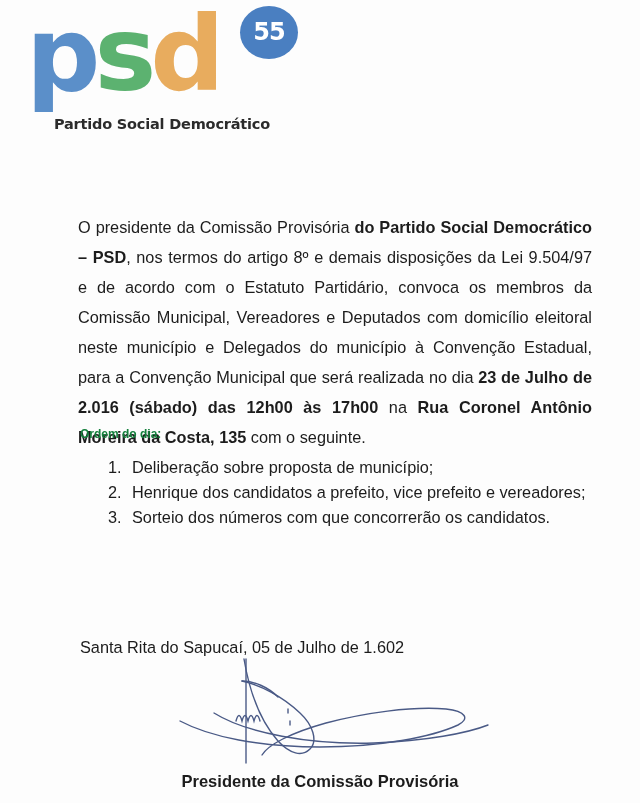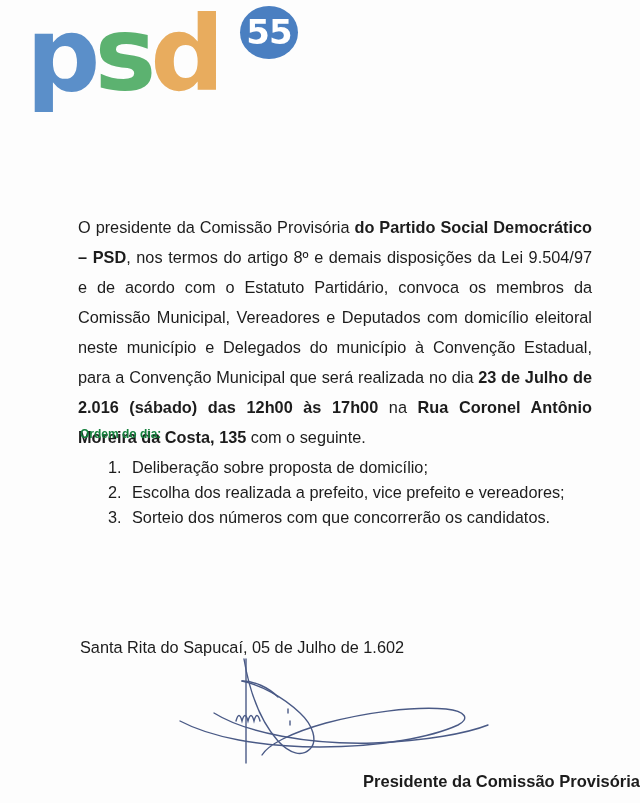--- a/index.html
+++ b/index.html
@@ -55,21 +55,21 @@
   .badge-55 {
     position: absolute;
     left: 222px;
     top: 4px;
     width: 58px;
     height: 53px;
     border-radius: 50%;
     background: #4a7fc1;
     color: #ffffff;
     font-family: "DejaVu Sans", sans-serif;
-    font-size: 34px;
+    font-size: 24px;
     font-weight: bold;
     letter-spacing: -1px;
     display: flex;
     align-items: center;
     justify-content: center;
     box-sizing: border-box;
     padding-bottom: 2px;
   }
 
   .logo-subtitle {
@@ -156,44 +156,45 @@
     text-align: center;
     font-size: 16.5px;
     font-weight: bold;
     color: #1c1c1c;
   }
   .signer-role {
     position: absolute;
     left: 0;
     top: 772px;
     width: 640px;
-    text-align: right;
+    text-align: center;
     font-size: 16.5px;
     font-weight: bold;
     color: #1c1c1c;
   }
 </style>
 </head>
 <body>
 
 <div class="page">
 
   <div class="logo-block">
     <div class="logo-mark">
       <div class="logo-letters"><span class="l-p">p</span><span class="l-s">s</span><span class="l-d">d</span></div>
       <div class="badge-55">55</div>
     </div>
+    <div class="logo-subtitle">Partido Social Democrático</div>
   </div>
 
   <div class="body-text"><span>O presidente da Comissão Provisória </span><b>do Partido Social Democrático – PSD</b><span>, nos termos do artigo 8º e demais disposições da Lei 9.504/97 e de acordo  com o Estatuto Partidário, convoca os membros da Comissão Municipal, Vereadores e Deputados com domicílio eleitoral neste município e Delegados do município à Convenção Estadual, para a Convenção Municipal que será realizada no dia </span><b>23 de Julho de 2.016 (sábado) das 12h00 às 17h00</b><span> na </span><b>Rua Coronel Antônio Moreira da Costa, 135</b><span> com o seguinte.</span></div>
 
   <div class="section-heading">Ordem do dia:</div>
   <ol class="agenda-list">
-    <li>Deliberação sobre proposta de domicílio;</li>
-    <li>Escolha dos realizada a prefeito, vice prefeito e vereadores;</li>
+    <li>Deliberação sobre proposta de município;</li>
+    <li>Henrique dos candidatos a prefeito, vice prefeito e vereadores;</li>
     <li>Sorteio dos números com que concorrerão os candidatos.</li>
   </ol>
 
   <div class="place-date">Santa Rita do Sapucaí, 05 de Julho de 1.602</div>
 
   <div class="signature-area">
     <svg viewBox="0 0 360 110" xmlns="http://www.w3.org/2000/svg" aria-hidden="true">
       <g fill="none" stroke="#4a5a86" stroke-width="1.4" stroke-linecap="round">
         <path d="M94 4 C 100 40, 112 68, 128 86 C 140 99, 152 102, 160 94 C 168 86, 163 70, 150 58 C 132 41, 110 30, 92 26"></path>
         <path d="M92 26 C 104 26, 118 32, 128 42"></path>

